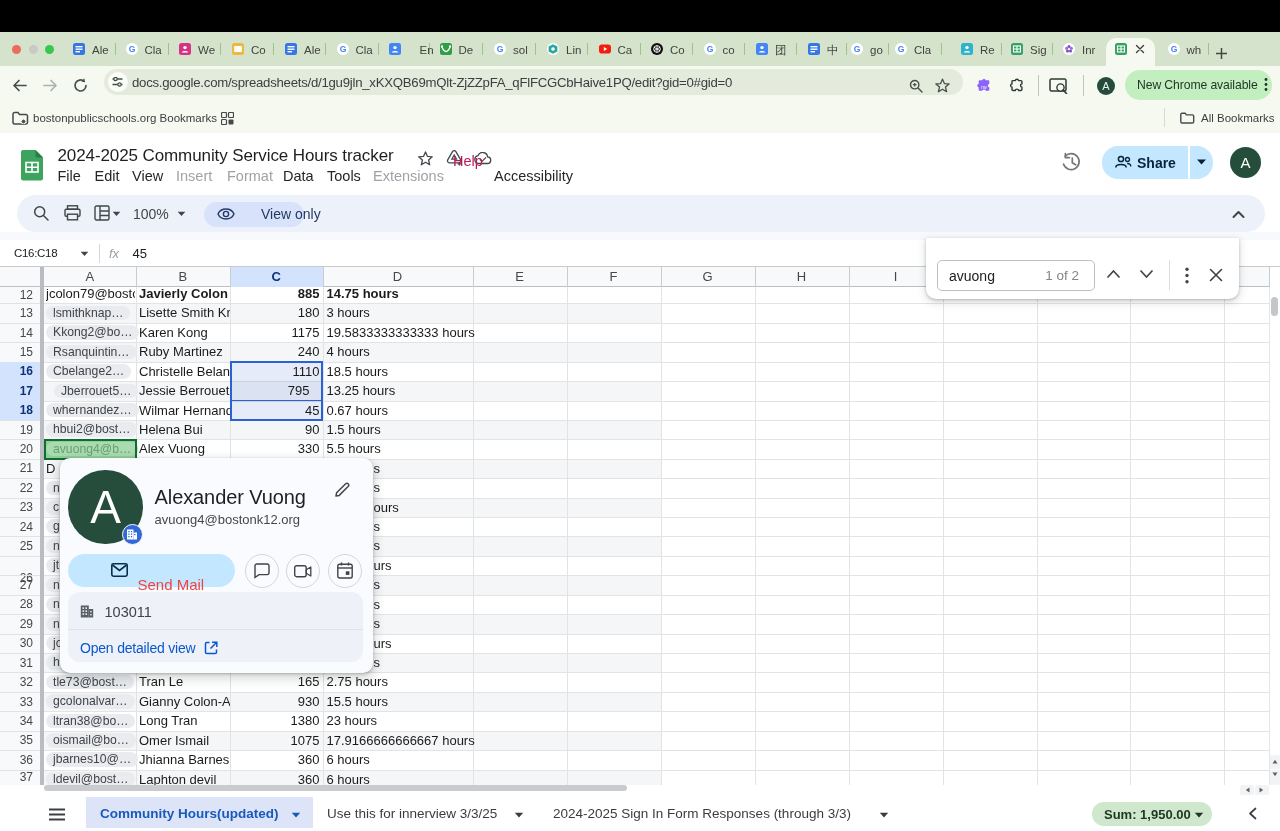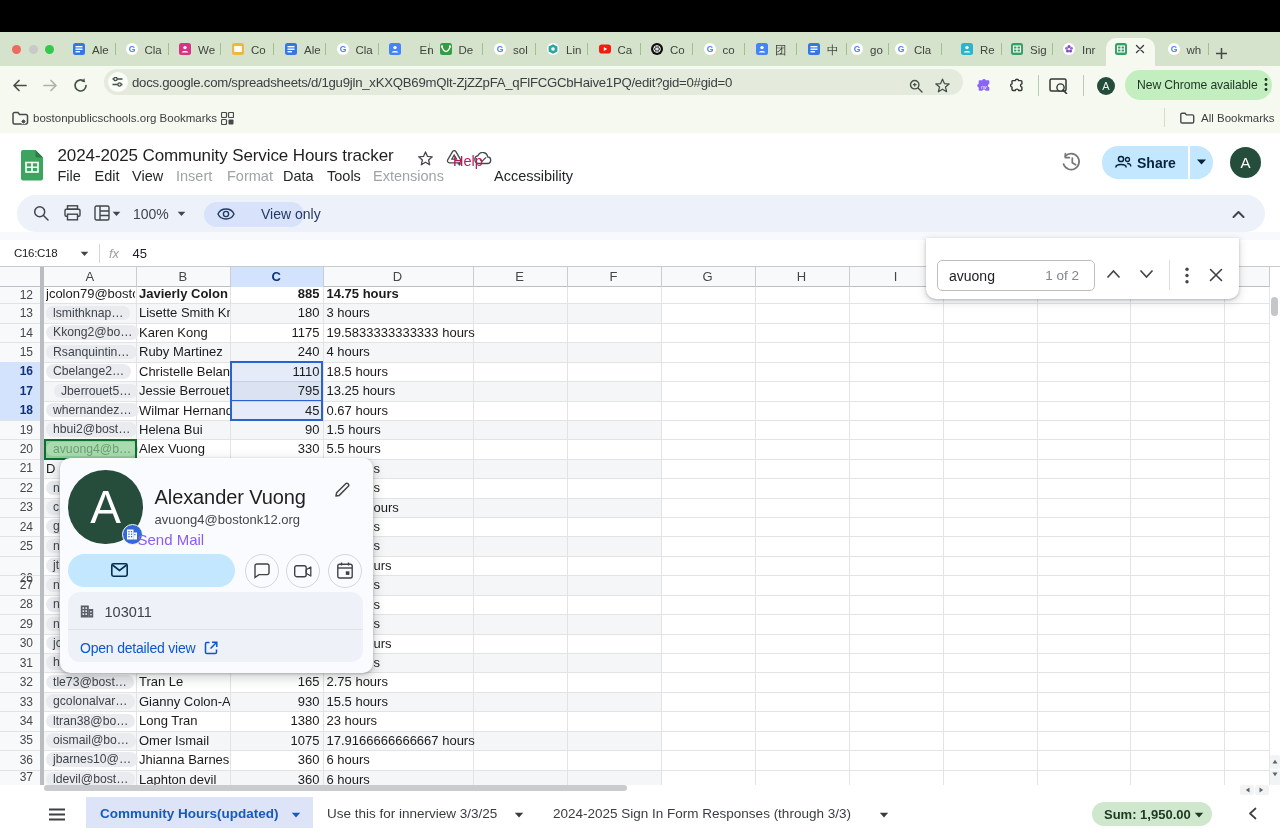--- a/index.html
+++ b/index.html
@@ -480,21 +480,21 @@
 <div class="a" style="left:46px;top:344.65999999999997px;height:14.5px;background:#e9ebee;border-radius:8px;font-size:12.2px;color:#3f434a;line-height:14.5px;padding:0 7px;white-space:nowrap;">Rsanquintin…</div>
 <div class="a" style="left:139px;top:342.26px;width:91px;height:19.42px;overflow:hidden;font-size:13px;font-weight:400;color:#1b1b1b;line-height:19.42px;white-space:nowrap;">Ruby Martinez</div>
 <div class="a" style="left:230px;top:342.26px;width:89.5px;height:19.42px;font-size:13px;font-weight:400;color:#1b1b1b;line-height:19.42px;text-align:right;">240</div>
 <div class="a" style="left:326.5px;top:342.26px;height:19.42px;font-size:13px;font-weight:400;color:#1b1b1b;line-height:19.42px;white-space:nowrap;">4 hours</div>
 <div class="a" style="left:46px;top:364.08px;height:14.5px;background:#e9ebee;border-radius:8px;font-size:12.2px;color:#3f434a;line-height:14.5px;padding:0 7px;white-space:nowrap;">Cbelange2…</div>
 <div class="a" style="left:139px;top:361.68px;width:91px;height:19.42px;overflow:hidden;font-size:13px;font-weight:400;color:#1b1b1b;line-height:19.42px;white-space:nowrap;">Christelle Belang</div>
 <div class="a" style="left:230px;top:361.68px;width:89.5px;height:19.42px;font-size:13px;font-weight:400;color:#1b1b1b;line-height:19.42px;text-align:right;">1110</div>
 <div class="a" style="left:326.5px;top:361.68px;height:19.42px;font-size:13px;font-weight:400;color:#1b1b1b;line-height:19.42px;white-space:nowrap;">18.5 hours</div>
 <div class="a" style="left:46px;top:383.5px;height:14.5px;background:#e9ebee;border-radius:8px;font-size:12.2px;color:#3f434a;line-height:14.5px;padding:0 7px;white-space:nowrap;margin-left:8px;">Jberrouet5…</div>
 <div class="a" style="left:139px;top:381.1px;width:91px;height:19.42px;overflow:hidden;font-size:13px;font-weight:400;color:#1b1b1b;line-height:19.42px;white-space:nowrap;">Jessie Berrouet</div>
-<div class="a" style="left:230px;top:381.1px;width:89.5px;height:19.42px;font-size:13px;font-weight:400;color:#1b1b1b;line-height:19.42px;text-align:right;">795</div>
+<div class="a" style="left:220px;top:381.1px;width:89.5px;height:19.42px;font-size:13px;font-weight:400;color:#1b1b1b;line-height:19.42px;text-align:right;">795</div>
 <div class="a" style="left:326.5px;top:381.1px;height:19.42px;font-size:13px;font-weight:400;color:#1b1b1b;line-height:19.42px;white-space:nowrap;">13.25 hours</div>
 <div class="a" style="left:46px;top:402.91999999999996px;height:14.5px;background:#e9ebee;border-radius:8px;font-size:12.2px;color:#3f434a;line-height:14.5px;padding:0 7px;white-space:nowrap;">whernandez…</div>
 <div class="a" style="left:139px;top:400.52px;width:91px;height:19.42px;overflow:hidden;font-size:13px;font-weight:400;color:#1b1b1b;line-height:19.42px;white-space:nowrap;">Wilmar Hernand</div>
 <div class="a" style="left:230px;top:400.52px;width:89.5px;height:19.42px;font-size:13px;font-weight:400;color:#1b1b1b;line-height:19.42px;text-align:right;">45</div>
 <div class="a" style="left:326.5px;top:400.52px;height:19.42px;font-size:13px;font-weight:400;color:#1b1b1b;line-height:19.42px;white-space:nowrap;">0.67 hours</div>
 <div class="a" style="left:46px;top:422.34px;height:14.5px;background:#e9ebee;border-radius:8px;font-size:12.2px;color:#3f434a;line-height:14.5px;padding:0 7px;white-space:nowrap;">hbui2@bost…</div>
 <div class="a" style="left:139px;top:419.94px;width:91px;height:19.42px;overflow:hidden;font-size:13px;font-weight:400;color:#1b1b1b;line-height:19.42px;white-space:nowrap;">Helena Bui</div>
 <div class="a" style="left:230px;top:419.94px;width:89.5px;height:19.42px;font-size:13px;font-weight:400;color:#1b1b1b;line-height:19.42px;text-align:right;">90</div>
 <div class="a" style="left:326.5px;top:419.94px;height:19.42px;font-size:13px;font-weight:400;color:#1b1b1b;line-height:19.42px;white-space:nowrap;">1.5 hours</div>
 <div class="a" style="left:44.5px;top:439.36px;width:91.5px;height:19.42px;background:#90cf9a;"></div>
@@ -566,21 +566,21 @@
 <div class="a" style="left:154.6px;top:486.5px;font-size:20px;color:#1f1f1f;font-weight:400;white-space:nowrap;line-height:1;letter-spacing:-0.1px;">Alexander Vuong</div>
 <div class="a" style="left:154.6px;top:512.5px;font-size:13px;color:#45484a;font-weight:400;white-space:nowrap;line-height:1;">avuong4@bostonk12.org</div>
 <svg class="ic" style="left:334px;top:481px;" width="17" height="17" viewBox="0 0 17 17">
       <path d="M2 15 L2.6 11.8 L11.7 2.7 a1.6 1.6 0 0 1 2.3 0 l0.3 0.3 a1.6 1.6 0 0 1 0 2.3 L5.2 14.4 Z" fill="none" stroke="#444746" stroke-width="1.5" stroke-linejoin="round"></path>
     </svg>
 <div class="a" style="left:67.5px;top:553.5px;width:167.5px;height:33.5px;background:#c2e7ff;border-radius:17px;"></div>
 <svg class="ic" style="left:111px;top:562.5px;" width="17" height="14" viewBox="0 0 17 14">
       <rect x="0.8" y="0.8" width="15.4" height="12.4" rx="1.6" fill="none" stroke="#062e4f" stroke-width="1.6"></rect>
       <path d="M1.5 2 L8.5 7.5 L15.5 2" fill="none" stroke="#062e4f" stroke-width="1.6"></path>
     </svg>
-<div class="a" style="left:137.5px;top:532px;font-size:15px;color:#8b5cf6;font-weight:500;white-space:nowrap;line-height:1;text-align:right;">Send Mail</div>
+<div class="a" style="left:137.5px;top:577px;font-size:15px;color:#ef4444;font-weight:500;white-space:nowrap;line-height:1;text-align:right;">Send Mail</div>
 <div class="a" style="left:244.5px;top:553.5px;width:34px;height:34px;border-radius:50%;background:#fafbfe;border:1px solid #d3d6db;"></div>
 <svg class="ic" style="left:253.5px;top:562.5px;" width="16" height="16" viewBox="0 0 16 16">
       <path d="M1 2.8 a1.8 1.8 0 0 1 1.8 -1.8 h10.4 a1.8 1.8 0 0 1 1.8 1.8 v7 a1.8 1.8 0 0 1 -1.8 1.8 H5 L1 14.5 Z" fill="none" stroke="#3f4346" stroke-width="1.4"></path>
     </svg>
 <div class="a" style="left:286px;top:553.5px;width:34px;height:34px;border-radius:50%;background:#fafbfe;border:1px solid #d3d6db;"></div>
 <svg class="ic" style="left:294px;top:564.5px;" width="18" height="13" viewBox="0 0 18 13">
       <rect x="0.7" y="0.7" width="11.5" height="11" rx="2" fill="none" stroke="#3f4346" stroke-width="1.4"></rect>
       <path d="M12.2 4.8 L16.8 2 V11 L12.2 8.2 Z" fill="none" stroke="#3f4346" stroke-width="1.3" stroke-linejoin="round"></path>
     </svg>
 <div class="a" style="left:327.5px;top:553.5px;width:34px;height:34px;border-radius:50%;background:#fafbfe;border:1px solid #d3d6db;"></div>

